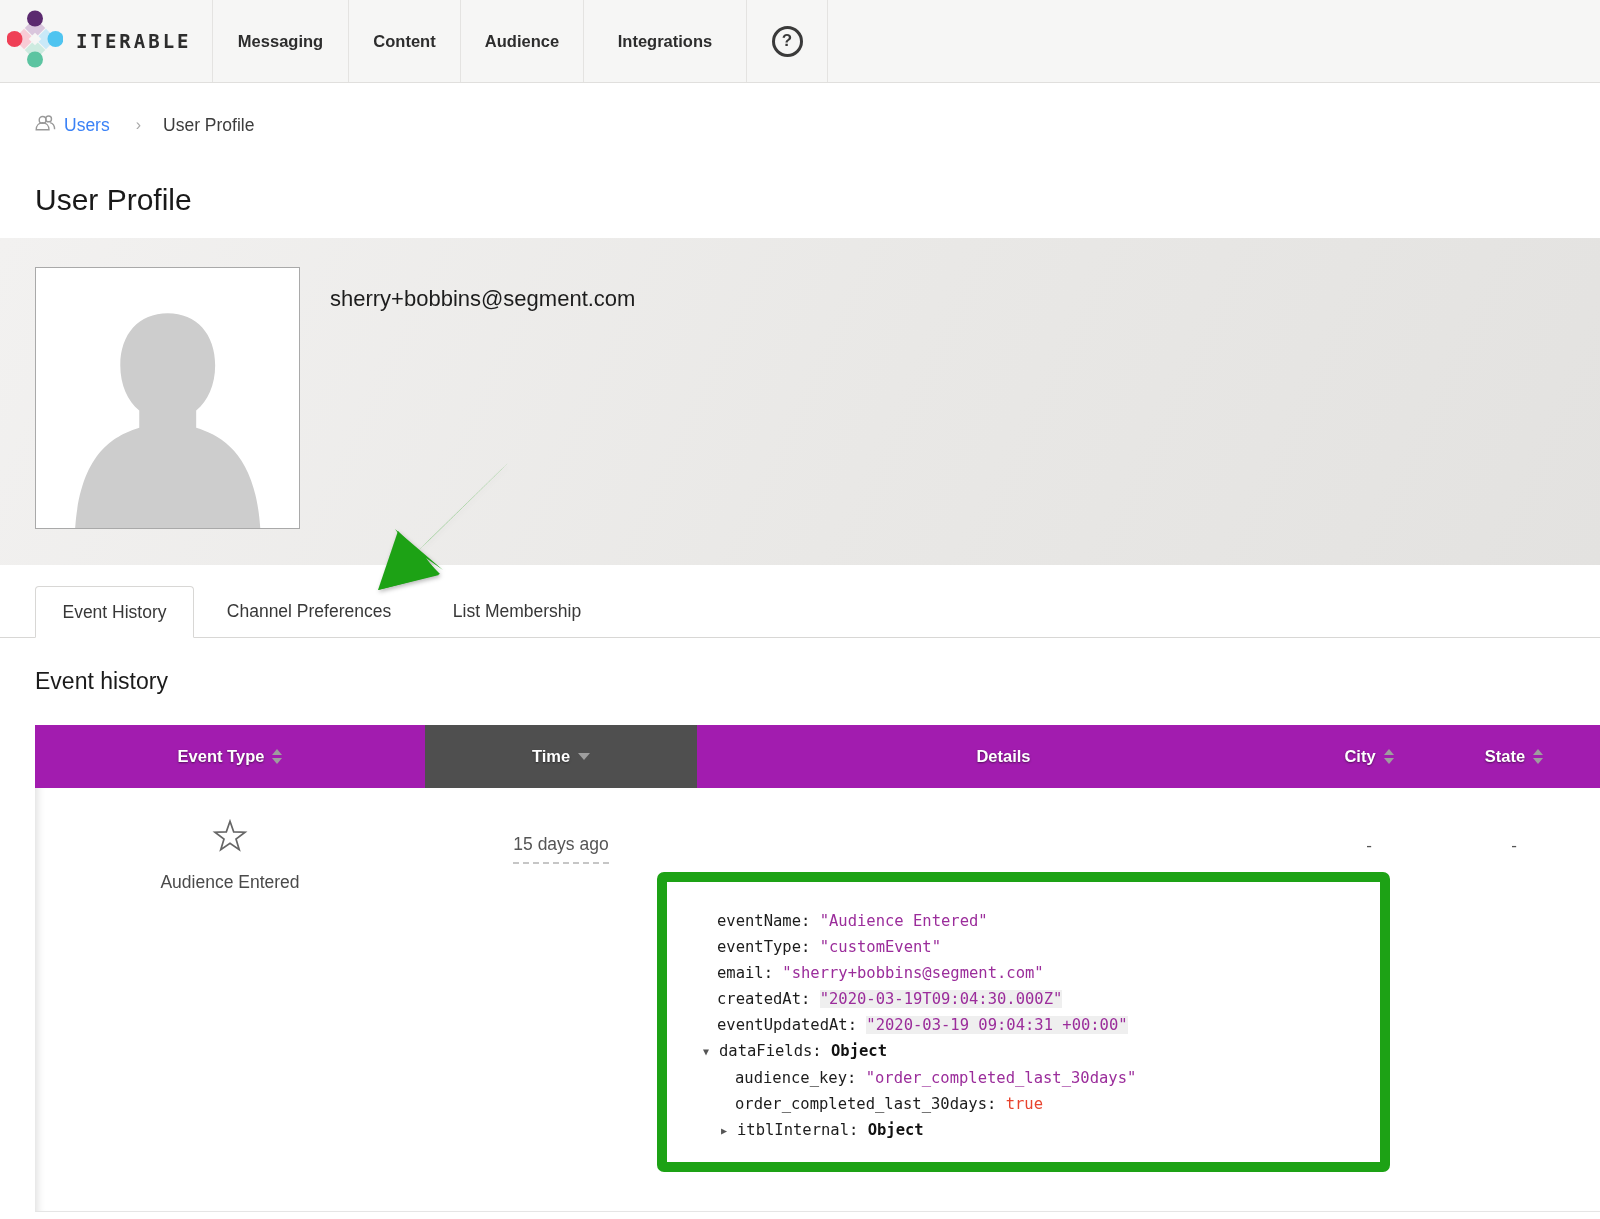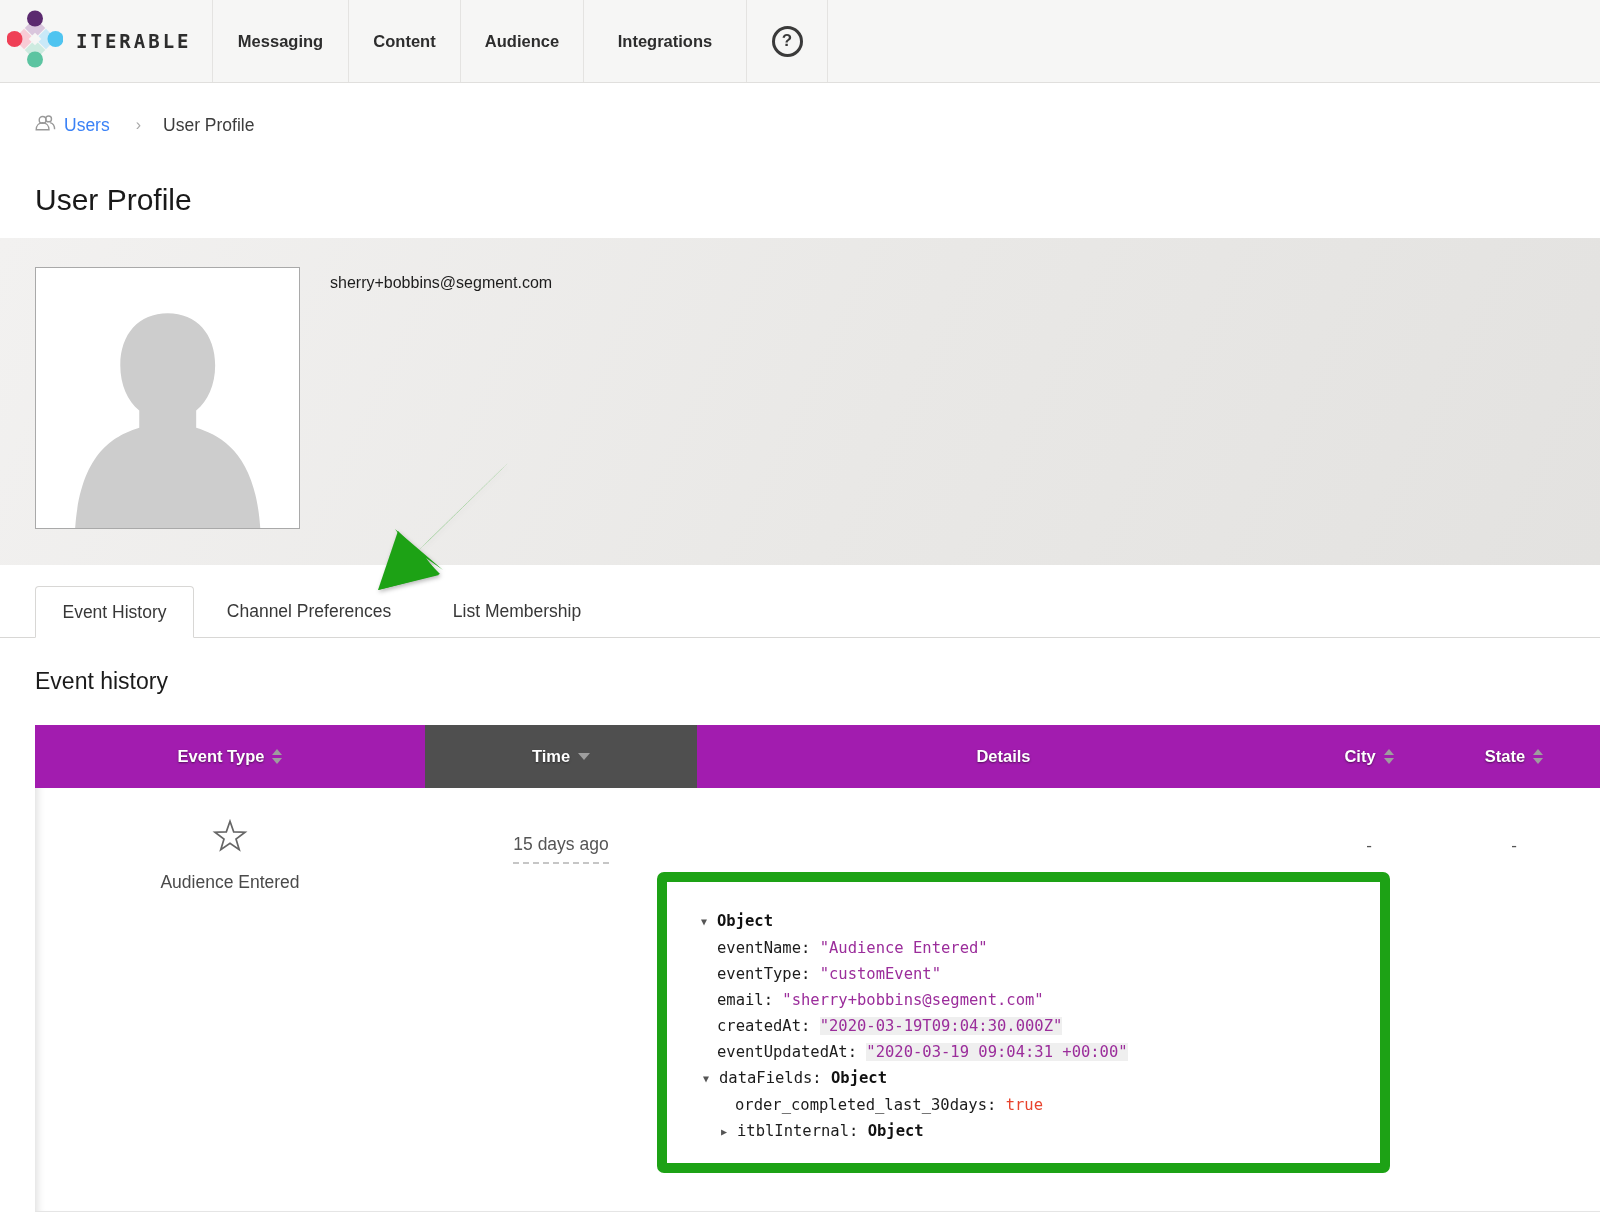--- a/index.html
+++ b/index.html
@@ -24,21 +24,21 @@
   .crumb-root { display:flex; align-items:center; gap:8px; color:#3b82f6; cursor:pointer; }
   .crumb-sep { color:#a9a9a9; margin:0 22px 0 26px; font-size:16px; }
   .crumb-current { color:#3d3d3d; }
   h1.page-title { margin:48px 0 0 35px; font-size:30px; line-height:34px; font-weight:500; color:#191919; }
 
   
   .hero { margin-top:21px; height:327px; position:relative;
           background:linear-gradient(115deg,#f2f1f0 0%, #e9e8e6 55%, #e3e2e0 100%); }
   .avatar { position:absolute; left:35px; top:29px; width:265px; height:262px; background:#fff; border:1px solid #a9a9a9; overflow:hidden; display:flex; justify-content:center; align-items:flex-end; }
   .avatar svg { width:88%; height:94%; }
-  .email { position:absolute; left:330px; top:36px; font-size:16px; color:#1d1d1d; }
+  .email { position:absolute; left:330px; top:48px; font-size:22px; color:#1d1d1d; }
 
   
   .anno-arrow { position:absolute; left:360px; top:450px; width:170px; height:150px; z-index:6; pointer-events:none;
                 filter:drop-shadow(1px 2px 2px rgba(0,0,0,0.28)); }
 
   
   .tabs-wrap { margin-top:21px; border-bottom:1px solid #d8d7d5; }
   .tabs { display:flex; margin-left:35px; height:51px; align-items:stretch; }
   .tab { display:flex; align-items:center; justify-content:center; font-size:17.5px; color:#383838; cursor:pointer; }
   .tw-0{width:227px}.tw-1{width:159px}.tw-2{width:230px}.tw-3{width:186px}
@@ -198,31 +198,29 @@
       <span>Audience Entered</span>
     </div>
 
     <div class="cell cell-time cw-1">
       <span class="time-text">15 days ago</span>
     </div>
 
     <div class="cell cell-details cw-2">
       <div class="green-box">
         <div class="json">
-          <span class="jline">
-            <span class="jarrow">▼</span><span class="obj">Object</span>
-          </span>
           <span class="jline jl1"><span>eventName:</span> <span class="str">"Audience Entered"</span></span>
           <span class="jline jl1"><span>eventType:</span> <span class="str">"customEvent"</span></span>
           <span class="jline jl1"><span>email:</span> <span class="str">"sherry+bobbins@segment.com"</span></span>
           <span class="jline jl1"><span>createdAt:</span> <span class="str hl">"2020-03-19T09:04:30.000Z"</span></span>
           <span class="jline jl1"><span>eventUpdatedAt:</span> <span class="str hl">"2020-03-19 09:04:31 +00:00"</span></span>
           <span class="jline jl1a">
             <span class="jarrow">▼</span><span>dataFields:</span> <span class="obj">Object</span>
           </span>
+          <span class="jline jl2"><span>audience_key:</span> <span class="str">"order_completed_last_30days"</span></span>
           <span class="jline jl2"><span>order_completed_last_30days:</span> <span class="bool">true</span></span>
           <span class="jline jl1b">
             <span class="jarrow">▶</span><span>itblInternal:</span> <span class="obj">Object</span>
           </span>
         </div>
       </div>
     </div>
 
     <div class="cell cell-dash cw-3">-</div>
     <div class="cell cell-dash cw-4">-</div>

